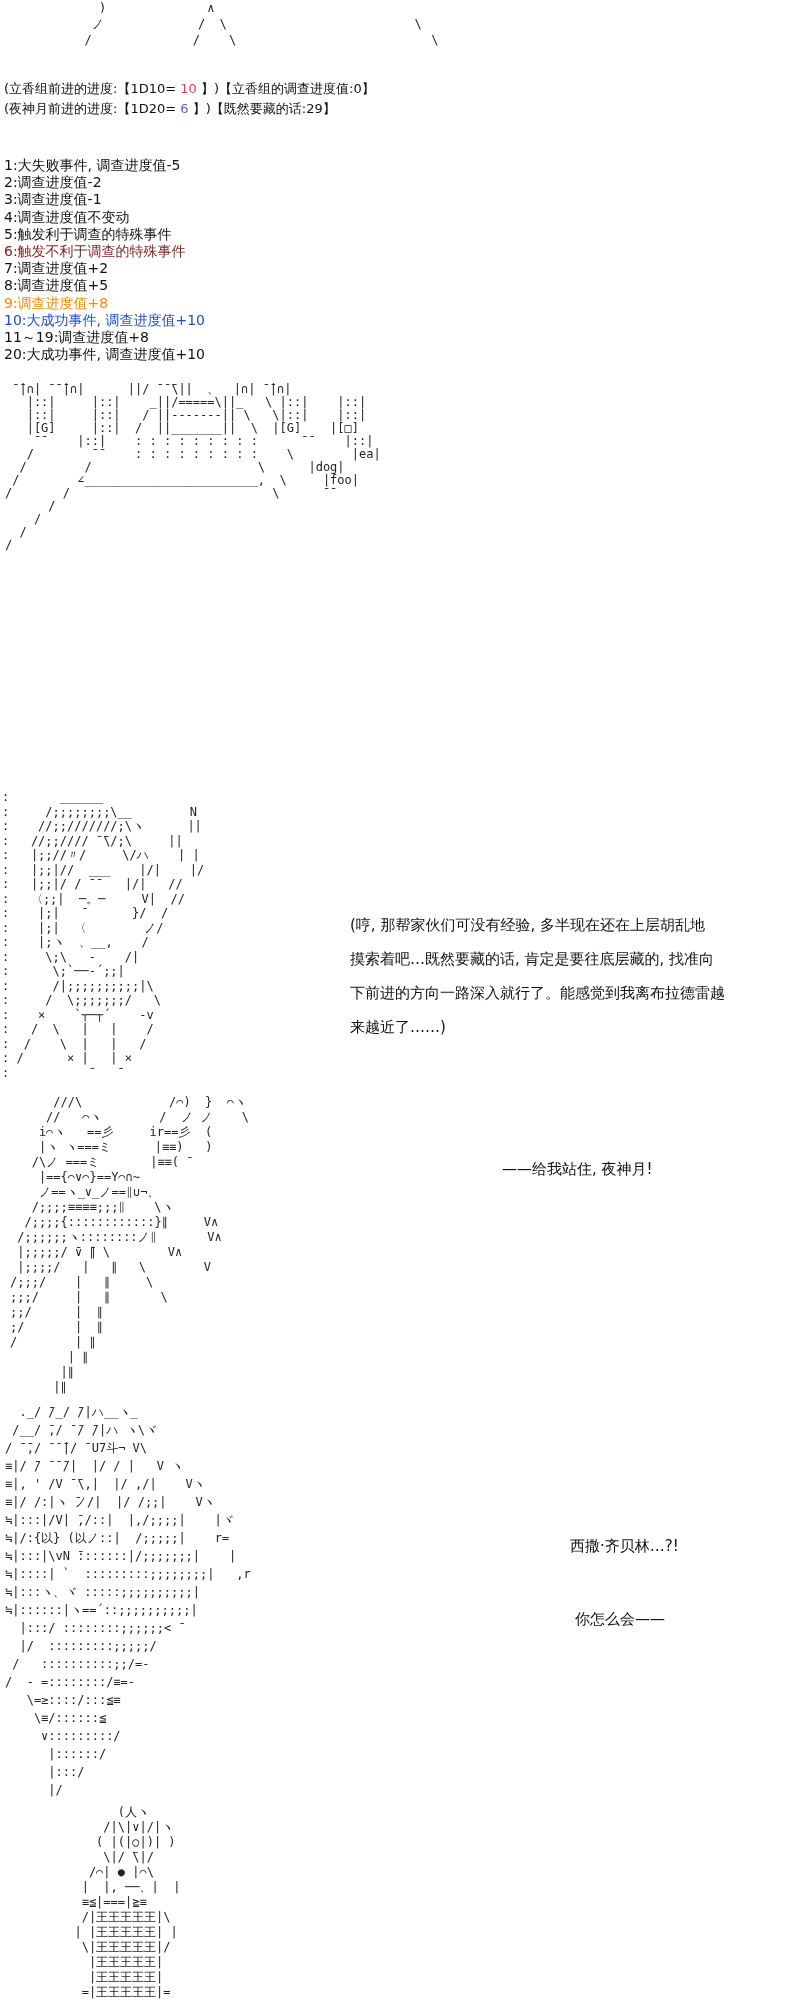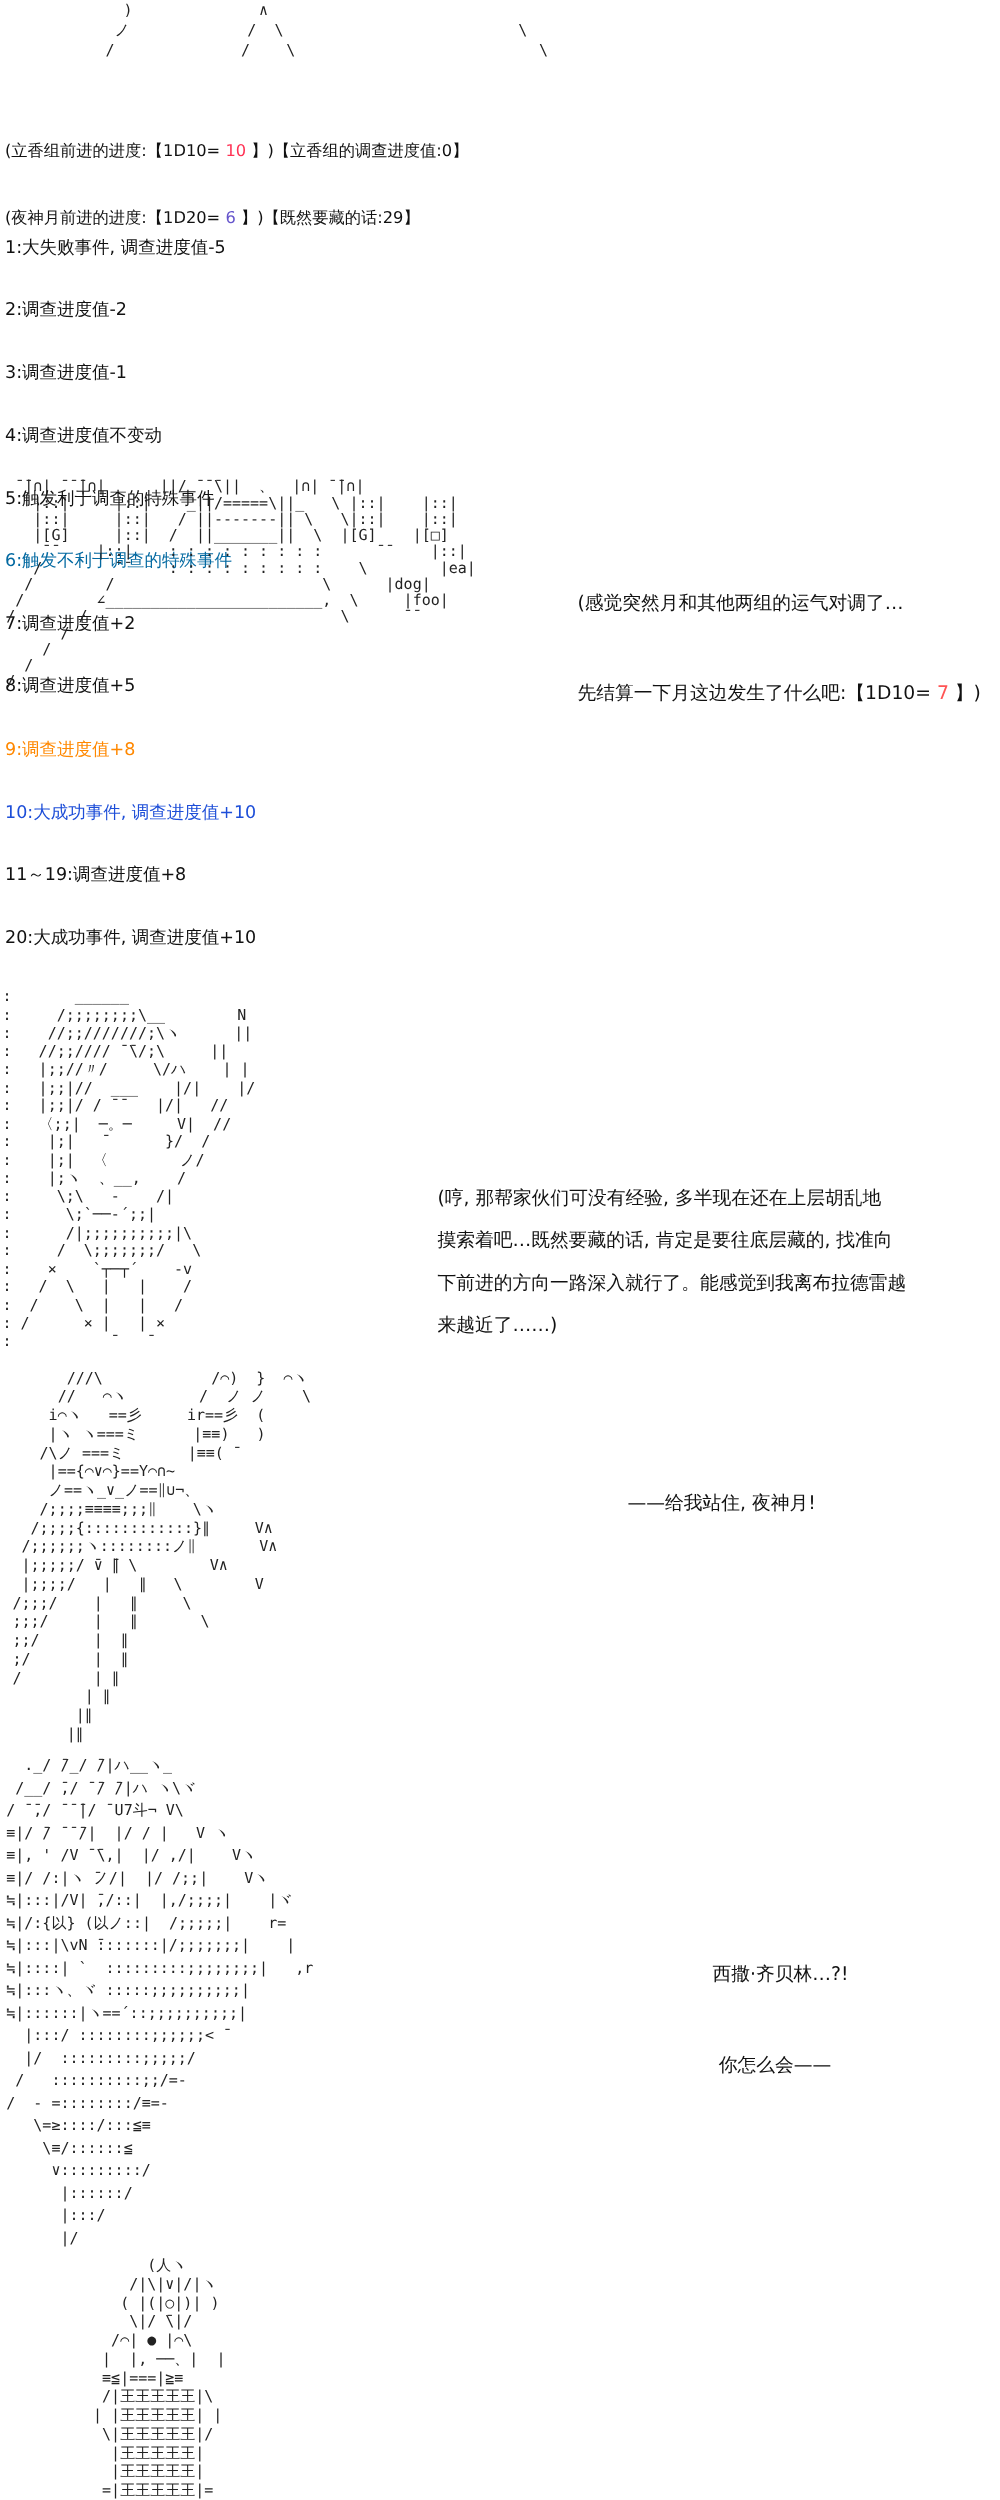--- a/index.html
+++ b/index.html
@@ -11,31 +11,31 @@
     color:#111111;
   }
   .abs { position:absolute; }
   .aa {
     font-family:"DejaVu Sans Mono", monospace;
     white-space:pre;
     color:#222222;
     font-size:12px;
     line-height:13px;
   }
-  .txt { white-space:pre;margin-top:33px; }
+  .txt { white-space:pre; }
   .dice-block { font-size:13px; line-height:20px; }
   .list1 { font-size:14px; line-height:17.2px; }
   .list2 { font-size:13.5px; line-height:18px; }
   .narration { font-size:15px; line-height:39px; }
   .monologue { font-size:15px; line-height:34px; }
   .shout { font-size:15px; }
   .c-pink    { color:#ff3355; }
   .c-orange  { color:#ff8800; }
   .c-violet  { color:#6655cc; }
-  .c-blue    { color:#0369a1; }
+  .c-blue    { color:#7f1d1d; }
   .c-red     { color:#1d4ed8; }
   .c-lightred{ color:#ff5555; }
   .c-red2    { color:#ee1111; }
 </style>
 </head>
 <body>
 
 <div class="page">
 
   <pre class="aa abs" style="left:70px; top:0px; line-height:16px;">    )              ∧
@@ -69,24 +69,20 @@
     ̄ ̄     |::|    : : : : : : : : :      ̄ ̄     |::|
    /        ̄ ̄     : : : : : : : : :    \        |ea|
   /        /                       \      |dog|
  /        ∠________________________,  \     |foo|
 /       /                            \      ̄ ̄
       /
     /
   /
 /</pre>
 
-  <div class="abs narration" style="left:462px; top:430px;">
-    <div class="txt">(感觉突然月和其他两组的运气对调了…</div>
-    <div class="txt"><span>先结算一下月这边发生了什么吧:【1D10= </span><span class="c-lightred">7</span><span> 】)</span></div>
-  </div>
 
 
   <pre class="aa abs" style="left:2px; top:790px; line-height:14.5px;">:       ______
 :     /;;;;;;;;\__        N
 :    //;;///////;\ヽ      ||
 :   //;;//// ̄ ̄\/;\     ||
 :   |;;//〃/     \/ハ    | |
 :   |;;|//  ___    |/|    |/
 :   |;;|/ / ̄ ̄    |/|   //
 :   〈;;|  ─。─     V|  //

